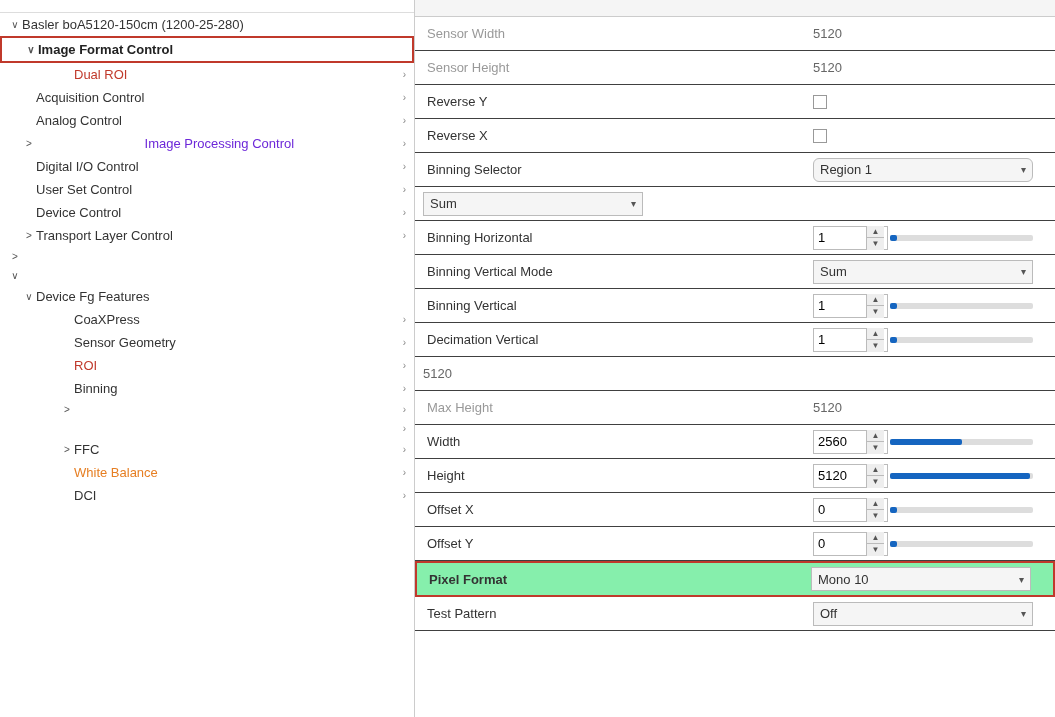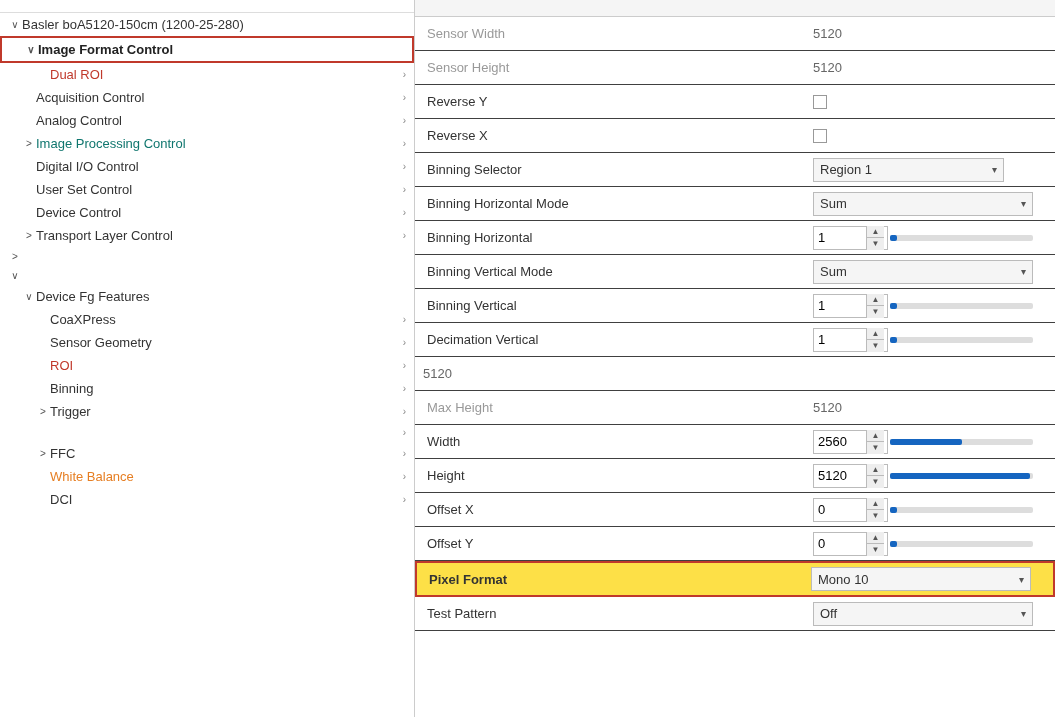--- a/index.html
+++ b/index.html
@@ -34,21 +34,21 @@
       flex-shrink: 0;
     }
     .tree-item .label { flex: 1; }
     .tree-item .arrow-right {
       font-size: 10px;
       color: #888;
       margin-left: auto;
     }
     .level-0 { padding-left: 8px; }
     .level-1 { padding-left: 22px; }
-    .level-2 { padding-left: 36px; }
+    .level-2 { padding-left: 36px; margin-left: 24px; }
 
     .highlighted-item {
       border: 2px solid #c0392b;
       background: #fff;
       font-weight: bold;
     }
     .highlighted-item .label { color: #222; }
 
     
     .right-panel {
@@ -77,21 +77,21 @@
     }
 
     .feature-row {
       display: flex;
       align-items: center;
       border-bottom: 1px solid #404040;
       min-height: 34px;
     }
     .feature-row.highlighted-row {
       border: 2px solid #c0392b;
-      background: #fde047;
+      background: #86efac;
     }
     .feature-row .col-feature {
       flex: 1;
       padding: 4px 12px;
       color: #333;
     }
     .feature-row .col-feature.dimmed { color: #999; }
     .feature-row .col-feature.bold { font-weight: bold; }
     .feature-row .col-value {
       width: 250px;
@@ -211,21 +211,21 @@
         <span class="label" style="">Acquisition Control</span>
         <span class="arrow-right">›</span>
       </div>
       <div class="tree-item level-1">
         <span class="chevron"></span>
         <span class="label" style="">Analog Control</span>
         <span class="arrow-right">›</span>
       </div>
       <div class="tree-item level-1">
         <span class="chevron">&gt;</span>
-        <span class="label" style="color: #0f766e;">Image Processing Control</span>
+        <span class="label" style="color: #6d28d9; text-align: center;">Image Processing Control</span>
         <span class="arrow-right">›</span>
       </div>
       <div class="tree-item level-1">
         <span class="chevron"></span>
         <span class="label" style="">Digital I/O Control</span>
         <span class="arrow-right">›</span>
       </div>
       <div class="tree-item level-1">
         <span class="chevron"></span>
         <span class="label" style="">User Set Control</span>
@@ -266,21 +266,20 @@
         <span class="label" style="color: rgb(192, 57, 43);">ROI</span>
         <span class="arrow-right">›</span>
       </div>
       <div class="tree-item level-2">
         <span class="chevron"></span>
         <span class="label" style="">Binning</span>
         <span class="arrow-right">›</span>
       </div>
       <div class="tree-item level-2">
         <span class="chevron">&gt;</span>
-        <span class="label" style="">Trigger</span>
         <span class="arrow-right">›</span>
       </div>
       <div class="tree-item level-2">
         <span class="chevron"></span>
         <span class="arrow-right">›</span>
       </div>
       <div class="tree-item level-2">
         <span class="chevron">&gt;</span>
         <span class="label" style="">FFC</span>
         <span class="arrow-right">›</span>
@@ -324,28 +323,27 @@
       </div>
       <div class="feature-row">
         <div class="col-feature">Reverse X</div>
         <div class="col-value">
           <span class="checkbox-box"></span>
         </div>
       </div>
       <div class="feature-row">
         <div class="col-feature">Binning Selector</div>
         <div class="col-value">
-          <div class="dropdown" style="width: 191px;">
+          <div class="dropdown" style="width: 220px; border-radius: 6px;">
             <span class="dropdown-text">Region 1</span>
             <span class="dropdown-arrow">▾</span>
           </div>
         </div>
       </div>
       <div class="feature-row">
-        <div class="col-feature">Binning Horizontal Mode</div>
         <div class="col-value">
           <div class="dropdown" style="width: 220px;">
             <span class="dropdown-text">Sum</span>
             <span class="dropdown-arrow">▾</span>
           </div>
         </div>
       </div>
       <div class="feature-row">
         <div class="col-feature">Binning Horizontal</div>
         <div class="col-value">

